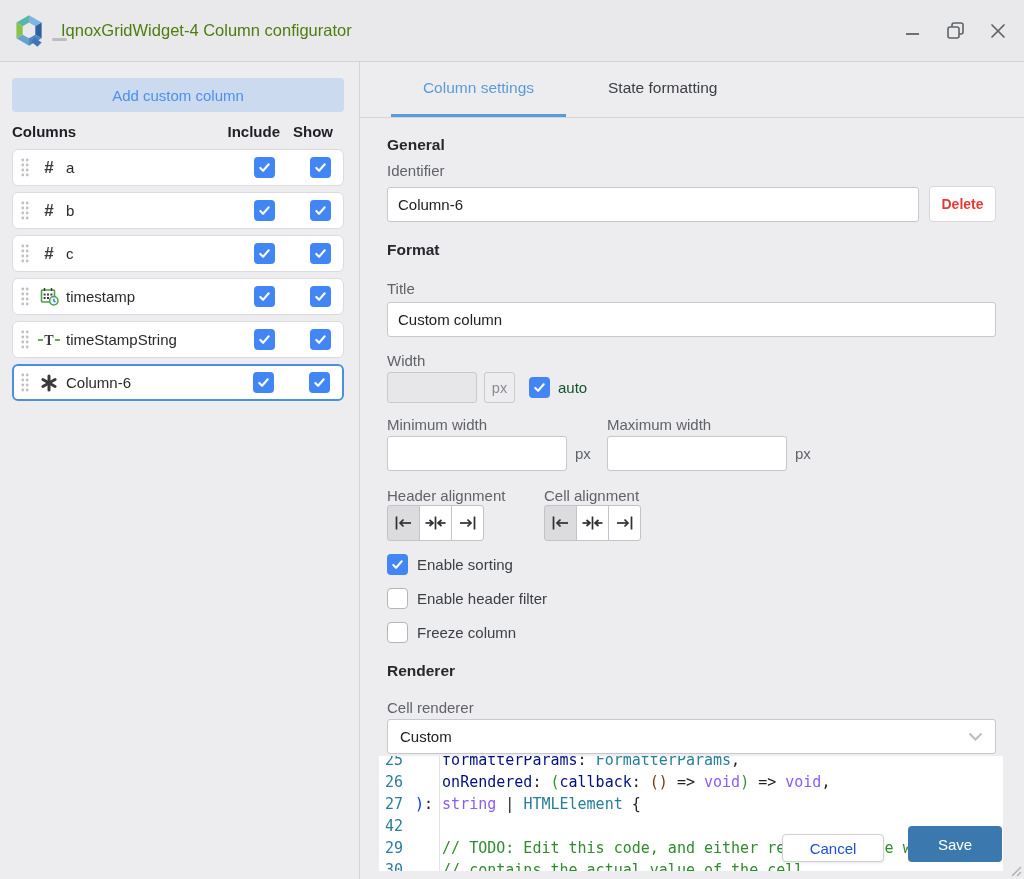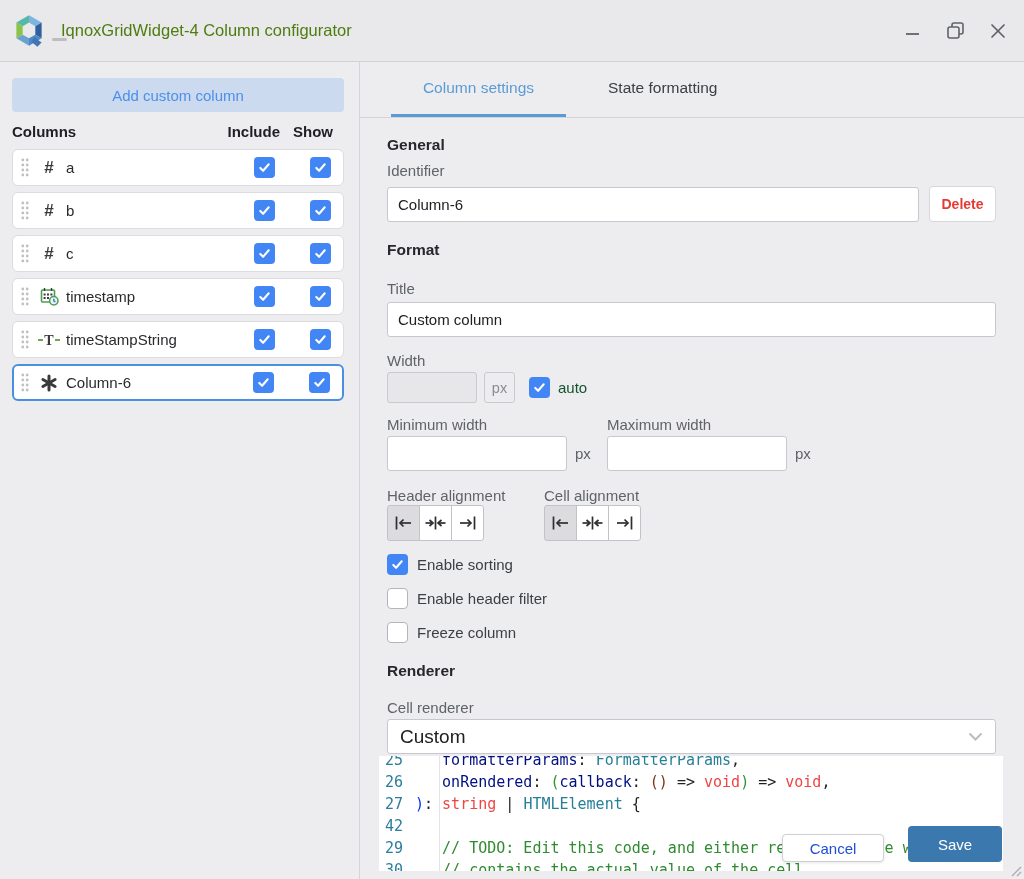--- a/index.html
+++ b/index.html
@@ -102,34 +102,34 @@
   .align-btn.selected { background:#dcdcdf; }
   .toggle-row { display:flex; align-items:center; }
   .tg-0 { margin-top:13px; } .tg-1 { margin-top:13px; } .tg-2 { margin-top:13px; }
   .toggle-row .lbl-t { margin-left:9px; font-size:15px; color:#3c4043; }
   .m-renderer { margin-top:19px; }
   .m-cellr-lbl { margin-top:19px; }
   .select {
     margin-top:3px; height:35px; border:1px solid #c7c7cd; border-radius:3px; background:#fff;
     display:flex; align-items:center; justify-content:space-between; padding:0 12px; cursor:pointer;
   }
-  .select-value { font-size:19px; color:#202124; }
+  .select-value { font-size:15px; color:#202124; }
   
   .editor {
     flex:1; position:relative; background:#fff; margin:2px -7px 0 -8px; overflow:hidden;
     font-family:"DejaVu Sans Mono", monospace; font-size:15px; line-height:22px;
   }
   .indent-guide { position:absolute; left:60px; top:0; bottom:0; border-left:1px solid #e4e4e6; }
   .code-inner { margin-top:-7px; position:relative; }
   .code-line { display:flex; white-space:pre; }
   .gutter { width:36px; flex:none; color:#2b7c9e; padding-left:6px; }
   .code-text { flex:1; color:#1f1f1f; }
   .tok-prop { color:#001080; }
   .tok-type { color:#267f99; }
-  .tok-kw { color:#ef4444; }
+  .tok-kw { color:#8b5cf6; }
   .tok-comment { color:#2e8b2e; }
   .tok-paren1 { color:#0431fa; }
   .tok-paren2 { color:#319331; }
   .tok-paren3 { color:#7b3814; }
   .tok-plain { color:#1f1f1f; }
   
   .cancel-btn {
     position:absolute; right:140px; bottom:17px; width:102px; height:28px; z-index:5;
     background:#fff; border:1px solid #d0d0d4; border-radius:4px; font-size:15px; color:#1d4ed8;
     font-family:Liberation Sans, sans-serif; cursor:pointer; box-shadow:0 1px 3px rgba(0,0,0,.10);

